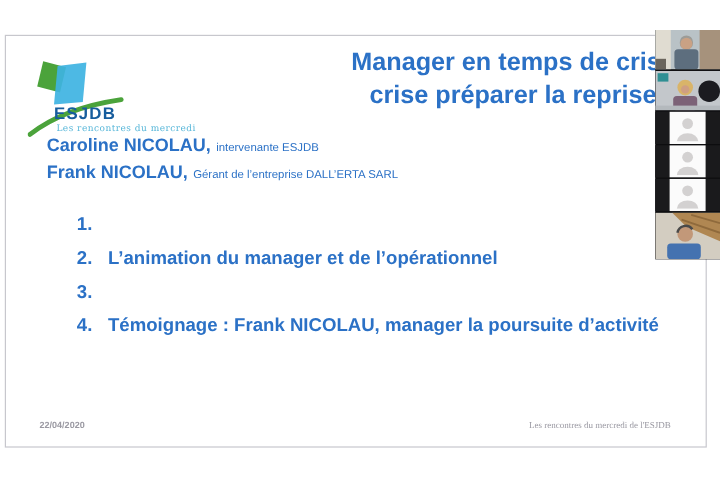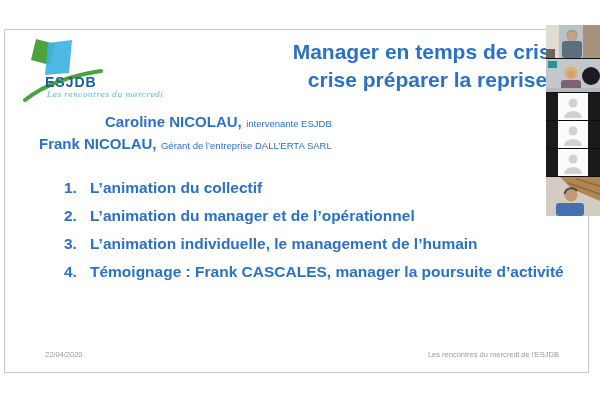--- a/index.html
+++ b/index.html
@@ -5,48 +5,48 @@
   html,body{margin:0;padding:0;}
   body{
     width:600px;height:400px;position:relative;overflow:hidden;
     background:#ffffff;font-family:"Liberation Sans", sans-serif;
   }
   .slide{
     position:absolute;left:4px;top:29px;width:585px;height:344px;
     background:#ffffff;border:1px solid #c7c7cd;box-sizing:border-box;
   }
   
-  .logo{position:absolute;left:18px;top:4px;width:130px;height:100px;}
+  .logo{position:absolute;left:18px;top:16px;width:130px;height:100px;}
   .logo svg{position:absolute;left:0;top:0;}
   .logo-name{
     position:absolute;left:22px;top:40px;
     font-size:14px;font-weight:bold;color:#175d9d;letter-spacing:1px;
   }
   .logo-tagline{
     position:absolute;left:24px;top:56px;white-space:nowrap;
-    font-family:"DejaVu Serif", serif;font-style:italic;
+    font-family:"DejaVu Serif", serif;
     font-size:7.5px;color:#58b7d9;letter-spacing:0.4px;
   }
   
   .title{
     position:absolute;left:250px;top:8px;width:345px;
     text-align:center;color:#2b71c6;font-weight:bold;
     font-size:21px;line-height:28px;white-space:nowrap;overflow:visible;
   }
   
-  .speakers{position:absolute;left:34px;top:82px;line-height:20px;white-space:nowrap;text-align:right;}
+  .speakers{position:absolute;left:34px;top:82px;line-height:20px;white-space:nowrap;}
   .sp-name{font-size:15px;font-weight:bold;color:#2b71c6;}
   .sp-role{font-size:9.5px;color:#2b71c6;}
   
   .agenda{position:absolute;left:59px;top:149px;display:flex;flex-direction:column;gap:10px;}
   .agenda-row{display:flex;font-size:15.5px;font-weight:bold;color:#2b71c6;white-space:nowrap;}
   .a-num{width:26px;flex:0 0 26px;}
   
-  .footer-date{position:absolute;left:40px;bottom:13px;font-size:7.5px;color:#9a99a2;}
-  .footer-note{position:absolute;right:29px;bottom:13px;font-size:7.5px;color:#9a99a2;}
+  .footer-date{position:absolute;left:28px;bottom:13px;font-size:7.5px;color:#9a99a2;font-weight:bold;}
+  .footer-note{position:absolute;right:29px;bottom:13px;font-size:7.5px;color:#9a99a2;font-family:Liberation Serif, serif;}
   
   .video-strip{
     position:absolute;left:546px;top:25px;width:54px;height:191px;
     background:#0d0d0f;display:flex;flex-direction:column;gap:1px;z-index:5;
   }
   .vtile{position:relative;width:54px;overflow:hidden;background:#1a1a1c;}
   .vtile svg{display:block;}
   .t-video1{height:33px;}
   .t-video2{height:33px;}
   .t-avatar{height:27px;display:flex;align-items:center;justify-content:center;}
@@ -83,33 +83,31 @@
     </div>
     <div class="speaker-line">
       <span class="sp-name">Frank NICOLAU,</span>
       <span class="sp-role">Gérant de l’entreprise DALL’ERTA SARL</span>
     </div>
   </div>
 
   <div class="agenda">
     <div class="agenda-row">
       <span class="a-num">1.</span>
-      <span class="a-text">L’animation du collectif</span>
     </div>
     <div class="agenda-row">
       <span class="a-num">2.</span>
       <span class="a-text">L’animation du manager et de l’opérationnel</span>
     </div>
     <div class="agenda-row">
       <span class="a-num">3.</span>
-      <span class="a-text">L’animation individuelle, le management de l’humain</span>
     </div>
     <div class="agenda-row">
       <span class="a-num">4.</span>
-      <span class="a-text">Témoignage : Frank CASCALES, manager la poursuite d’activité</span>
+      <span class="a-text">Témoignage : Frank NICOLAU, manager la poursuite d’activité</span>
     </div>
   </div>
 
   <div class="footer-date">22/04/2020</div>
   <div class="footer-note">Les rencontres du mercredi de l'ESJDB</div>
 </div>
 
 <div class="video-strip">
 
   <div class="vtile t-video1">

